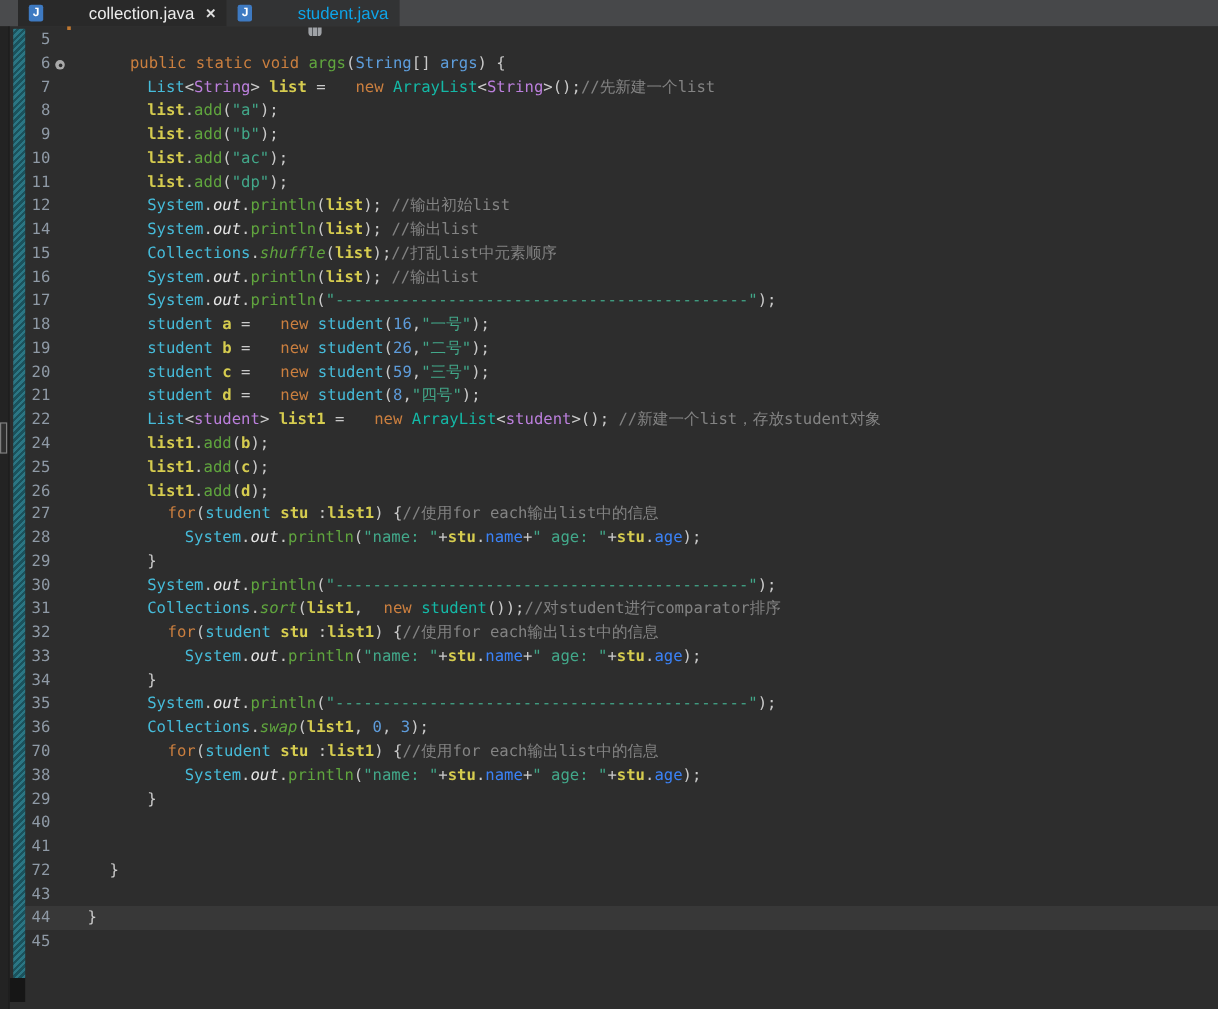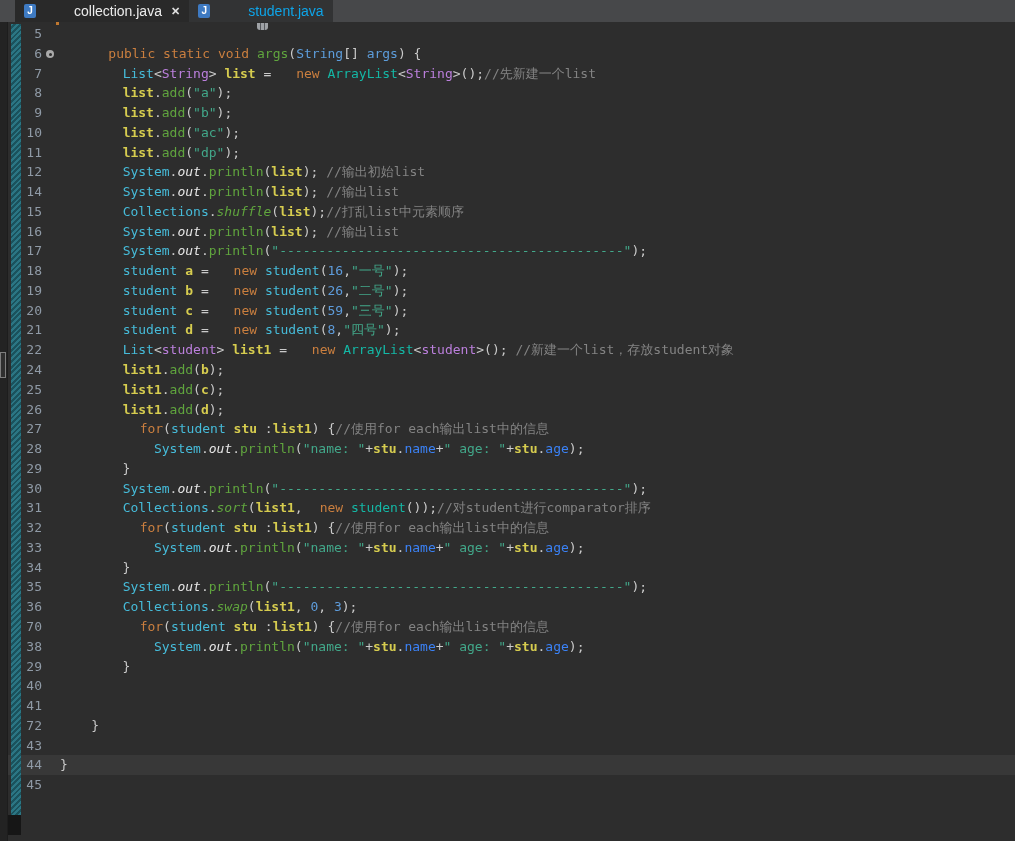--- a/index.html
+++ b/index.html
@@ -26,21 +26,21 @@
   .vcs-strip{position:absolute;left:11px;top:2px;width:10px;height:791px;
     background:repeating-linear-gradient(135deg,#2b7684 0 2px,#1b525c 2px 4px);}
   .vcs-end{position:absolute;left:8px;top:793px;width:13px;height:20px;background:#161616;}
   .artifact{position:absolute;left:56px;top:0px;width:3px;height:3px;background:#c07830;}
   .top-widget{position:absolute;left:257px;top:1px;width:11px;height:7px;border-radius:0 0 3px 3px;
     background:linear-gradient(90deg,#9fa2a6 0 3px,#55585c 3px 4px,#9fa2a6 4px 7px,#55585c 7px 8px,#9fa2a6 8px 11px);}
 
   
   .rows{position:absolute;left:8px;top:2px;right:0;font-family:"DejaVu Sans Mono",monospace;font-size:13px;}
   .row{display:flex;height:19.78px;line-height:19.78px;white-space:pre;}
-  .row.current{background:#383838;}
+  .row.current{background:#383838;gap:13px;}
   .ln{position:relative;width:44px;min-width:44px;text-align:right;padding-right:10px;color:#8f9aa6;}
   .dot{position:absolute;right:-2px;top:6px;width:8px;height:8px;border-radius:50%;background:#a9a9a9;}
   .dot::after{content:"";position:absolute;left:3px;top:3px;width:3px;height:3px;border-radius:50%;background:#2d2d2d;}
   .code{padding-left:8px;color:#cacaca;}
 
   
   .tk-k{color:#cb7f3f;margin-left:17px;}
   .tk-m{color:#60a53e;}
   .tk-sm{color:#60a53e;font-style:italic;}
   .tk-t{color:#46bbd9;}

